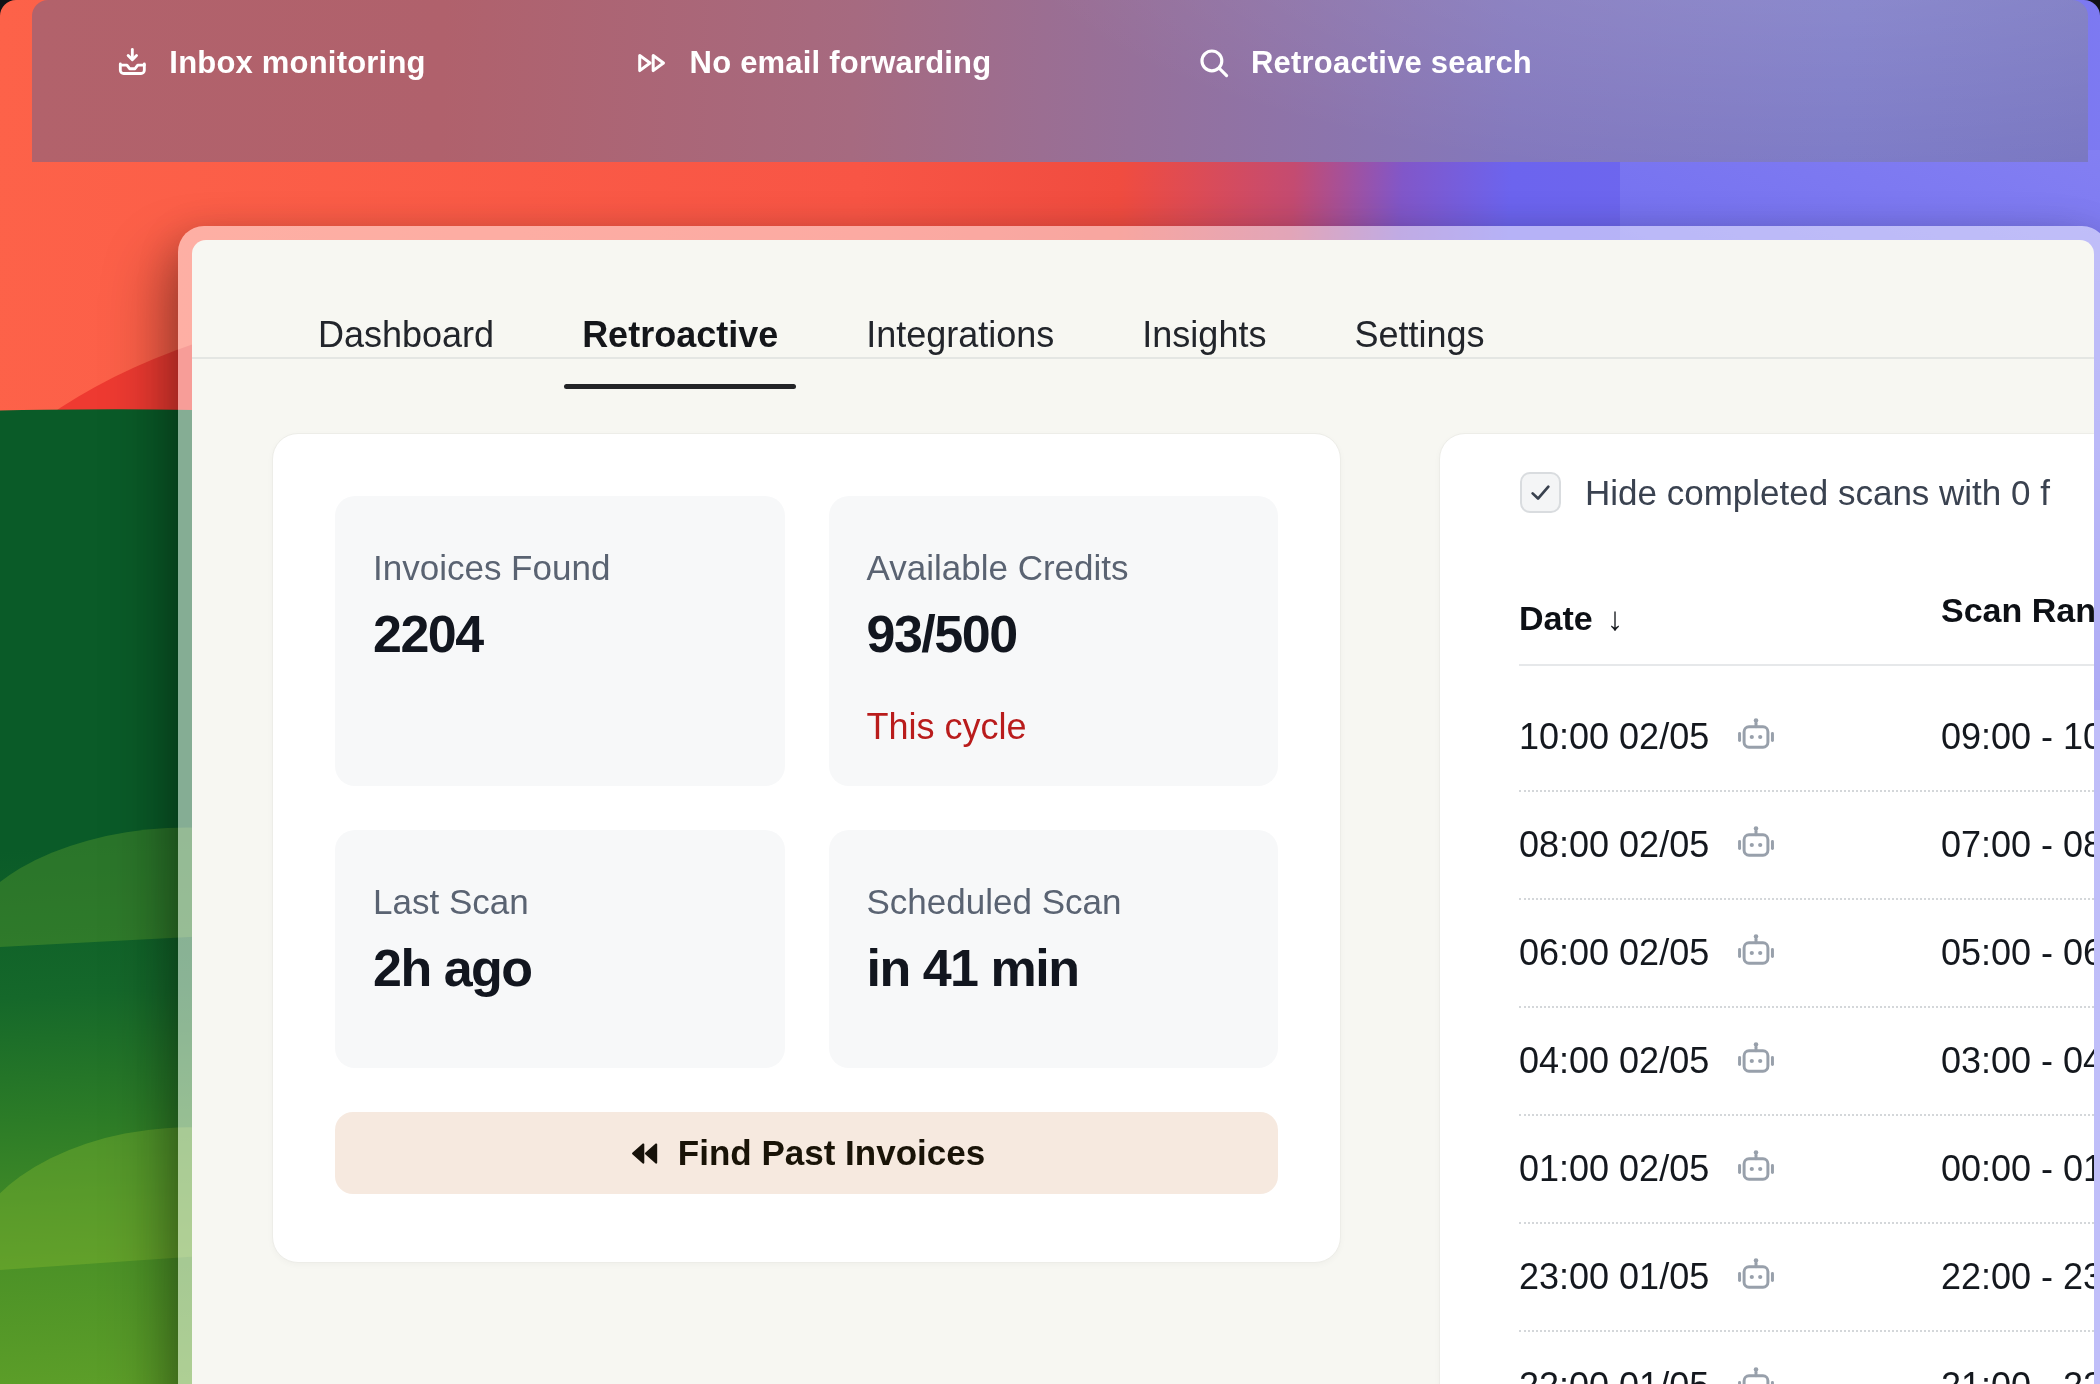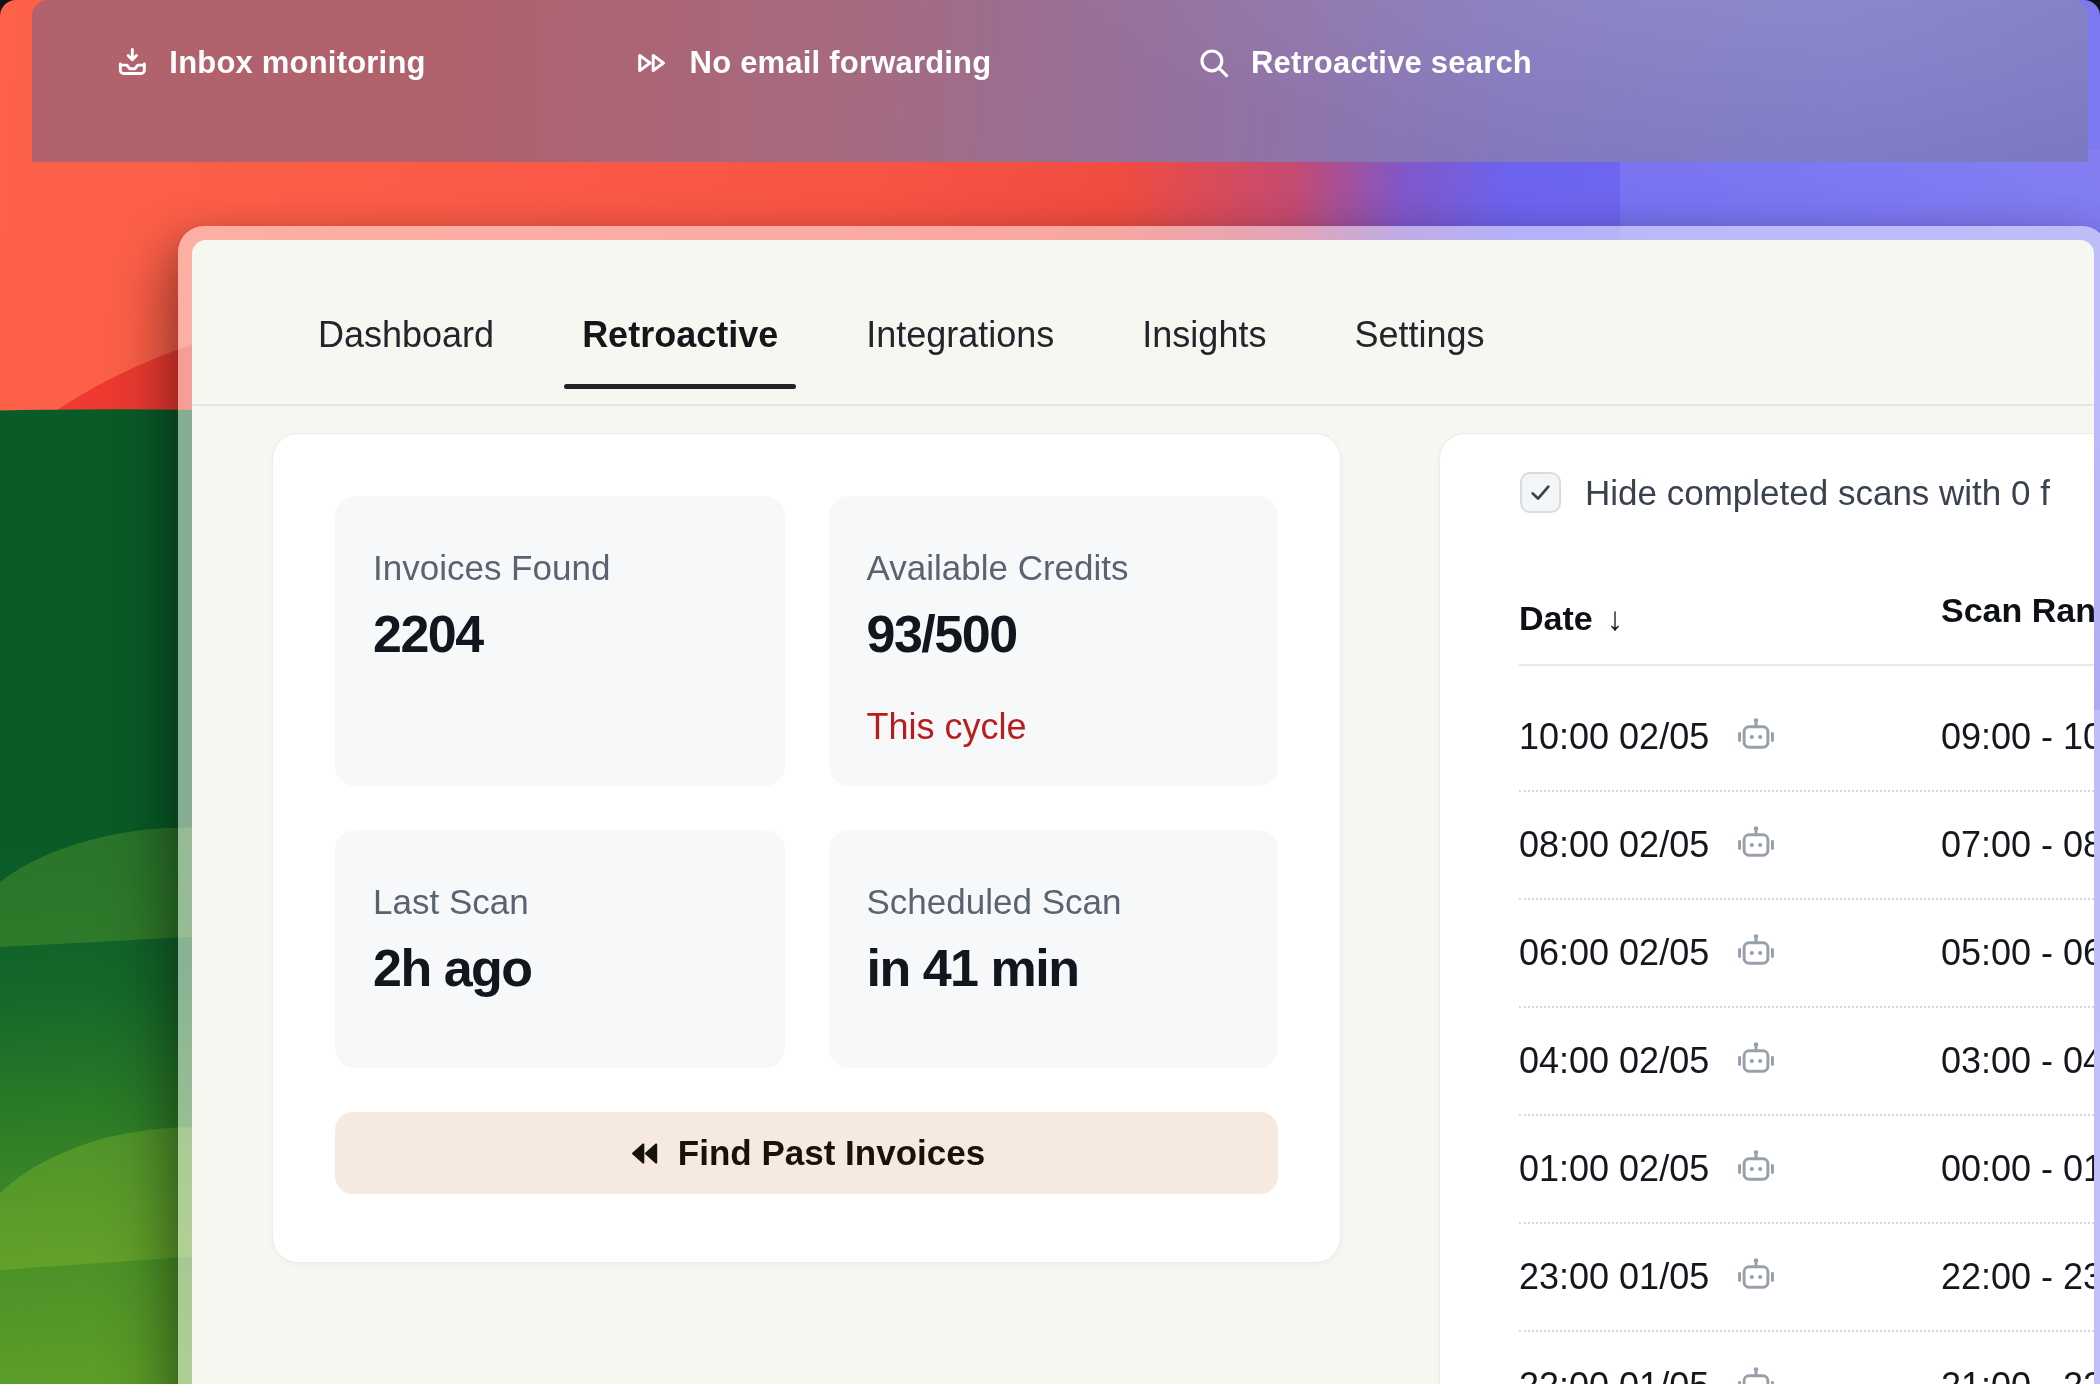--- a/index.html
+++ b/index.html
@@ -41,21 +41,21 @@
   .bi-1 { left:238px; } .bi-2 { left:780px; } .bi-3 { left:1332px; }
 
   
   .window-frame { position:absolute; left:178px; top:226px; width:1930px; height:1210px;
     background:rgba(255,255,255,0.50); border-radius:26px; padding:14px;
     box-shadow:-18px 28px 60px rgba(0,0,0,0.28), 0 12px 40px rgba(0,0,0,0.22); }
   .window-content { position:relative; width:100%; height:100%; background:#f7f7f2;
     border-radius:14px; overflow:hidden; }
 
   
-  .tabs { position:absolute; left:0; top:0; right:0; height:166px;
+  .tabs { position:absolute; left:0; top:0; right:0; height:119px;
     border-bottom:2px solid #e4e6e3; display:flex; align-items:flex-start;
     padding:74px 0 0 126px; gap:88px; }
   .tab { position:relative; font-size:36px; color:#22252b; padding-bottom:40px;
     white-space:nowrap; cursor:pointer; }
   .tab.active { font-weight:700; color:#14161a; }
   .tab.active::after { content:""; position:absolute; left:-18px; right:-18px; bottom:7px;
     height:5px; background:#232427; border-radius:3px; }
 
   
   .left-card { position:absolute; left:80px; top:193px; width:1069px; height:830px;

